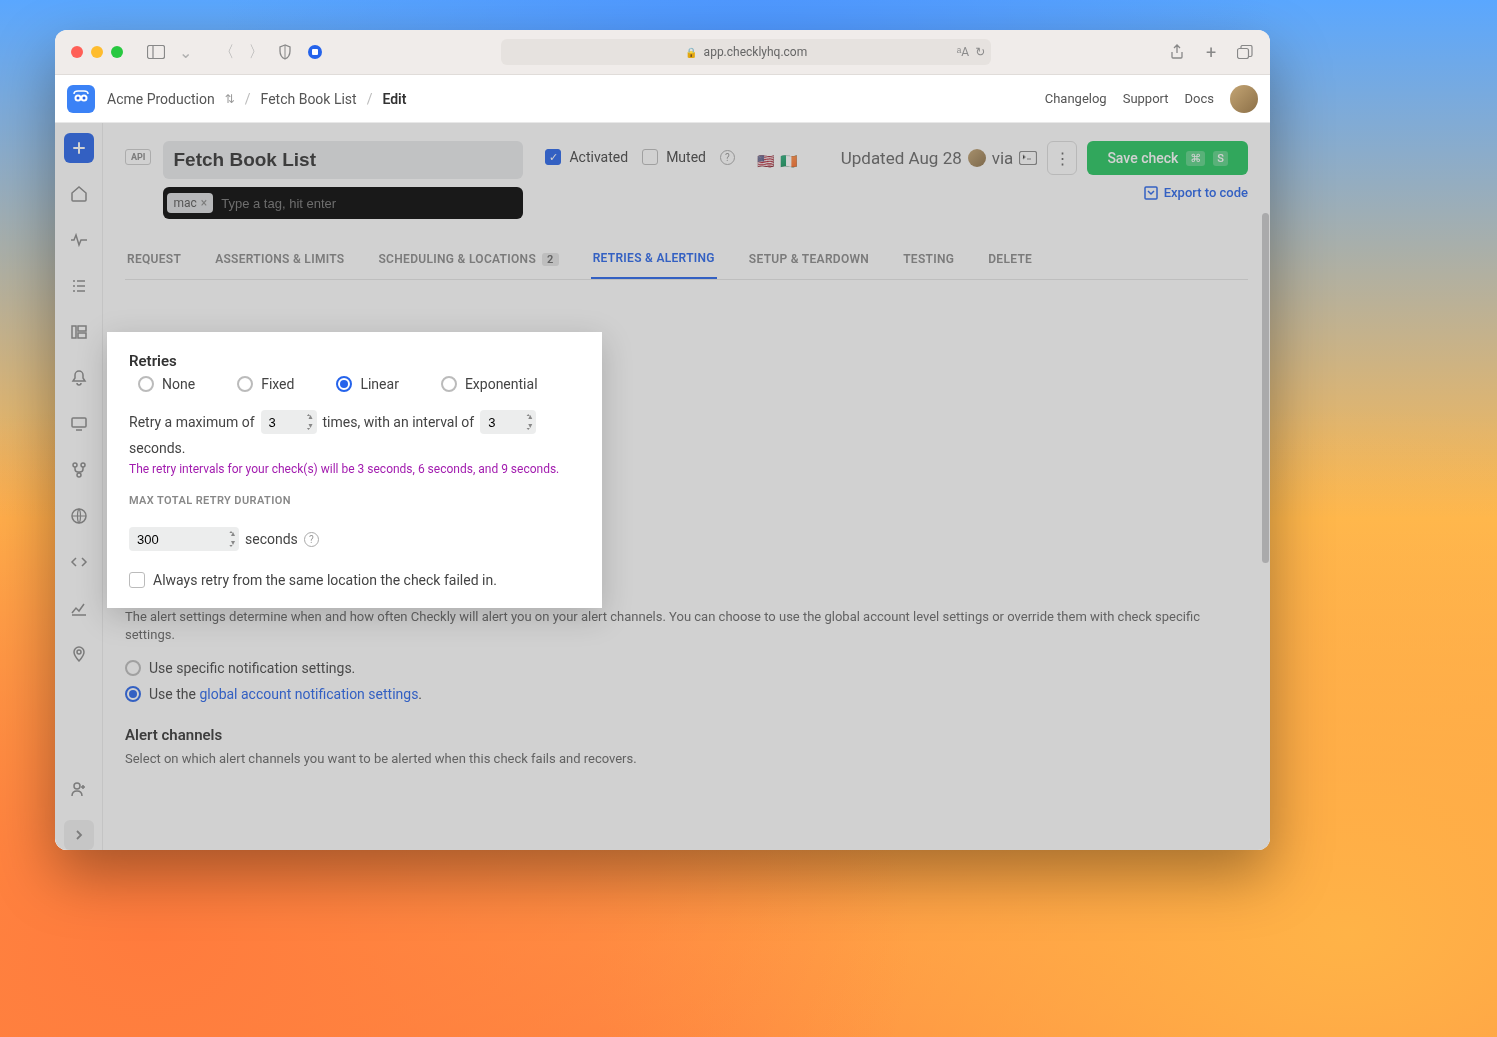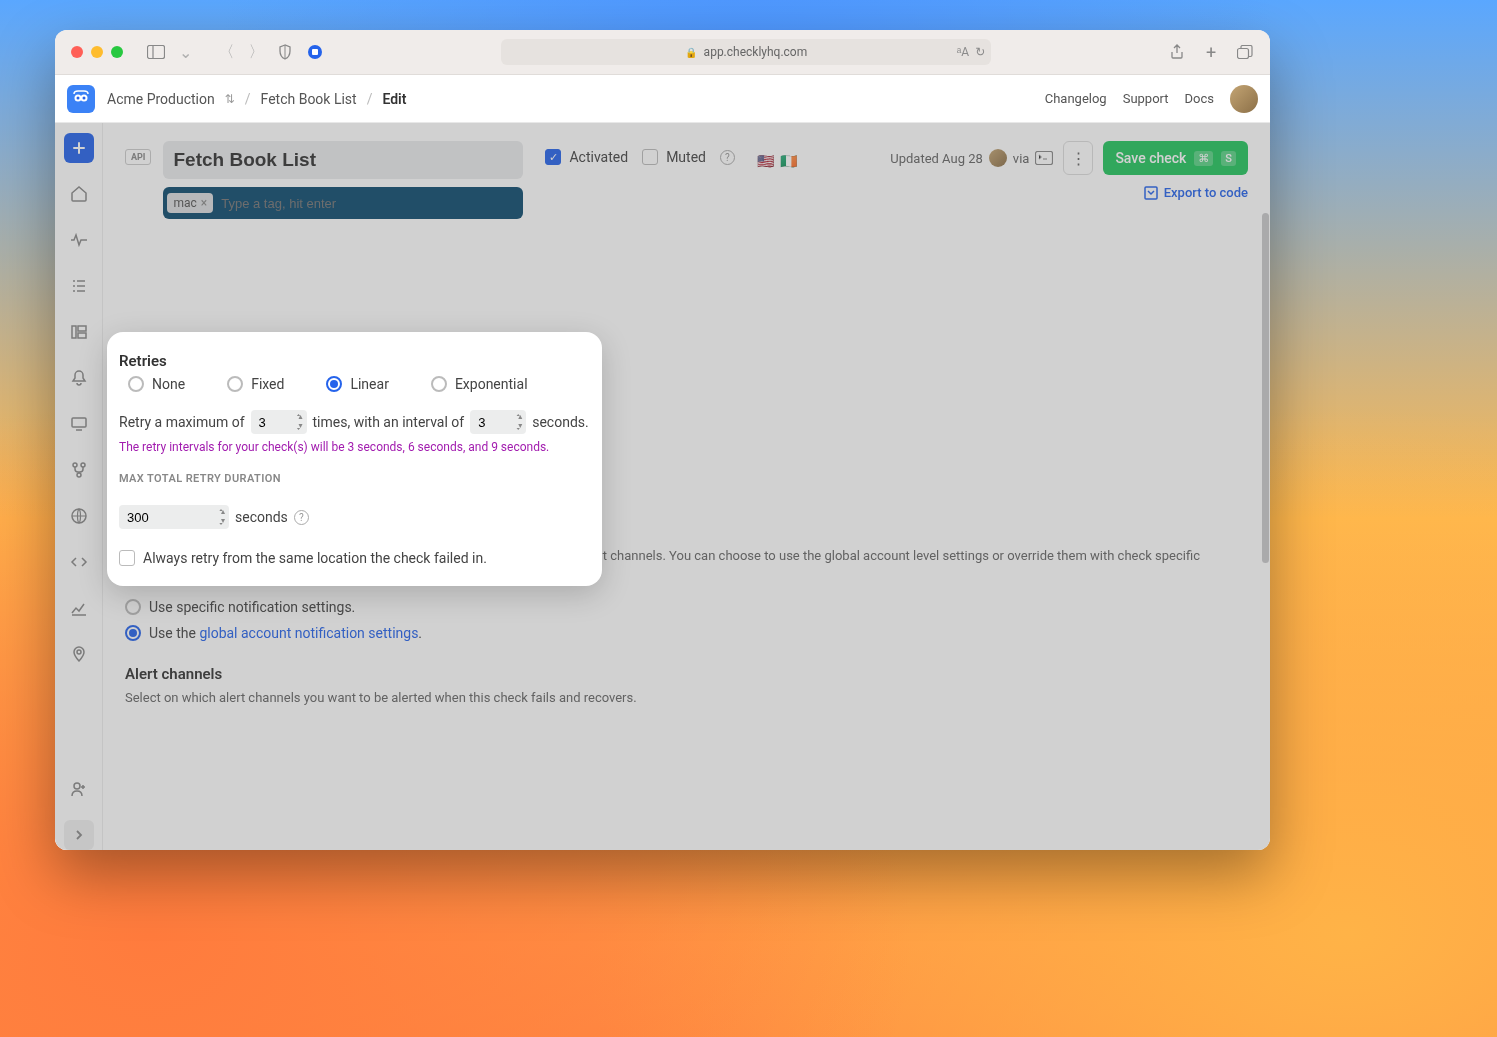--- a/index.html
+++ b/index.html
@@ -127,43 +127,43 @@
 .title-input {
   width: 360px; height: 38px;
   padding: 0 10px;
   background: #e9eaec;
   border: none; border-radius: 6px;
   font-size: 19px; font-weight: 600; color: #333;
 }
 .tags-row { margin-top: 8px; display: flex; align-items: center; }
 .tags-box {
   width: 360px; height: 32px;
-  background: #0c4a6e; border-radius: 6px;
+  background: #000000; border-radius: 6px;
   display: flex; align-items: center; padding: 0 4px; gap: 4px;
 }
 .tag {
   background: #dcdddf; border-radius: 4px; padding: 3px 6px;
   font-size: 12px; color: #555; display: flex; gap: 4px; align-items: center;
 }
 .tag-x { color: #888; cursor: pointer; }
 .tag-input { border: none; background: transparent; font-size: 13px; color: #999; flex: 1; outline: none; padding-left: 4px;}
 
 .header-opts { display: flex; align-items: center; gap: 14px; margin-left: 10px; margin-top: 8px; font-size: 14px; color: #444; }
 .chk { width: 16px; height: 16px; border-radius: 3px; border: 1.5px solid #bbb; display: inline-flex; align-items: center; justify-content: center; }
 .chk.on { background: #2563eb; border-color: #2563eb; color: #fff; font-size: 11px; }
 .help-icon { width: 15px; height: 15px; border-radius: 50%; border: 1.5px solid #aaa; display: inline-flex; align-items: center; justify-content: center; font-size: 10px; color: #999; }
 
 .header-actions { margin-left: auto; display: flex; flex-direction: column; align-items: flex-end; gap: 10px; }
 .actions-row { display: flex; align-items: center; gap: 10px; }
-.updated { font-size: 13px; color: #666; display: flex; align-items: center; gap: 6px; }
+.updated { font-size: 17px; color: #666; display: flex; align-items: center; gap: 6px; }
 .mini-avatar { width: 18px; height: 18px; border-radius: 50%; background: linear-gradient(135deg,#c4a574,#8b6f47); }
 .btn-more { width: 30px; height: 34px; border: 1px solid #ddd; border-radius: 6px; display: flex; align-items: center; justify-content: center; color: #666; }
 .btn-save {
   height: 34px; background: #22c55e; color: #fff; border-radius: 6px;
-  padding: 0 12px; display: flex; align-items: center; gap: 8px;
+  padding: 0 20px; display: flex; align-items: center; gap: 8px;
   font-weight: 500; font-size: 14px;
 }
 .kbd { background: rgba(255,255,255,0.25); border-radius: 3px; padding: 1px 4px; font-size: 11px; }
 .export-link { color: #2563eb; font-size: 13px; display: flex; align-items: center; gap: 6px; font-weight: 500; }
 
 .flags { margin-left: 10px; margin-top: 12px; display: flex; gap: 6px; font-size: 14px; }
 
 .tabs { display: flex; gap: 30px; border-bottom: 1px solid #e5e5e5; margin-top: 22px; font-size: 12px; font-weight: 600; letter-spacing: 0.3px; color: #888; }
 .tab { padding: 10px 2px 12px; cursor: pointer; display: flex; gap: 6px; align-items: center; }
 .tab.active { color: #2563eb; border-bottom: 2px solid #2563eb; }
@@ -194,23 +194,23 @@
 .label-caps { font-size: 11px; font-weight: 600; letter-spacing: 0.4px; color: #888; margin-top: 18px; margin-bottom: 20px; }
 
 .alert-radios { display: flex; flex-direction: column; gap: 10px; margin-top: 4px; }
 .link { color: #2563eb; }
 
 
 .highlight {
   position: absolute;
   z-index: 10;
   background: #fff;
-  border-radius: 16px;
+  border-radius: 0;
   box-shadow: 0 8px 30px rgba(0,0,0,0.18);
-  padding: 20px 12px;
+  padding: 20px 22px;
 }
 
 .scroll-thumb { position: absolute; right: 1px; top: 90px; width: 7px; height: 350px; background: #c9c9cb; border-radius: 4px; }
 
 svg { display: block; }
 </style>
 </head>
 <body>
 
 <div class="wallpaper"></div>
@@ -447,20 +447,32 @@
               <div class="export-link">
                 <svg width="14" height="14" viewBox="0 0 14 14">
                     <rect x="1" y="1" width="12" height="12" rx="1" fill="none" stroke="#2563eb" stroke-width="1.5"></rect>
                     <path d="M4 5l3 3 3-3" fill="none" stroke="#2563eb" stroke-width="1.5"></path>
                   </svg>
                 <span>Export to code</span>
               </div>
             </div>
           </div>
 
+          <div class="tabs">
+            <div class="tab">REQUEST</div>
+            <div class="tab">ASSERTIONS &amp; LIMITS</div>
+            <div class="tab">
+              <span>SCHEDULING &amp; LOCATIONS</span>
+              <span class="tab-badge">2</span>
+            </div>
+            <div class="tab active">RETRIES &amp; ALERTING</div>
+            <div class="tab">SETUP &amp; TEARDOWN</div>
+            <div class="tab">TESTING</div>
+            <div class="tab">DELETE</div>
+          </div>
 
           <div style="height:280px;"></div>
 
           <div class="panel-section">
             <div class="sec-title">Alert settings</div>
             <div class="sec-desc">The alert settings determine when and how often Checkly will alert you on your alert channels. You can choose to use the global account level settings or override them with check specific settings.</div>
             <div class="alert-radios">
               <label class="radio-item">
                 <span class="radio"></span>
                 <span>Use specific notification settings.</span>

